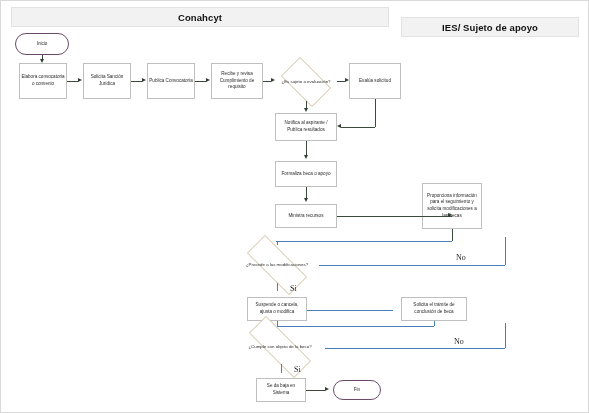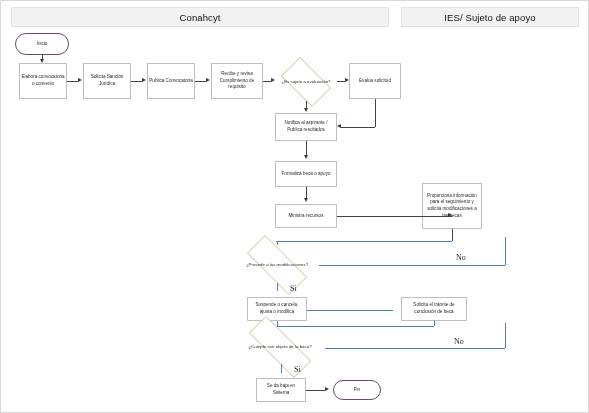--- a/index.html
+++ b/index.html
@@ -18,27 +18,27 @@
     box-sizing:border-box;
   }
 
   
   .hdr{
     position:absolute;
     background:#f2f2f2;
     border:1px solid #e2e2e2;
     box-sizing:border-box;
     display:flex;align-items:center;justify-content:center;
-    font-weight:normal;
+    font-weight:bold;
     font-size:9.5px;
     color:#111;
     letter-spacing:.1px;
   }
   #hdr-conahcyt{left:10px;top:6px;width:378px;height:20px;}
-  #hdr-ies{left:400px;top:6px;width:178px;height:20px;}
+  #hdr-ies{left:400px;top:16px;width:178px;height:20px;}
 
   
   .node{
     position:absolute;
     box-sizing:border-box;
     display:flex;align-items:center;justify-content:center;
     text-align:center;
     font-size:4.6px;
     line-height:1.45;
     color:#2b2b2b;

